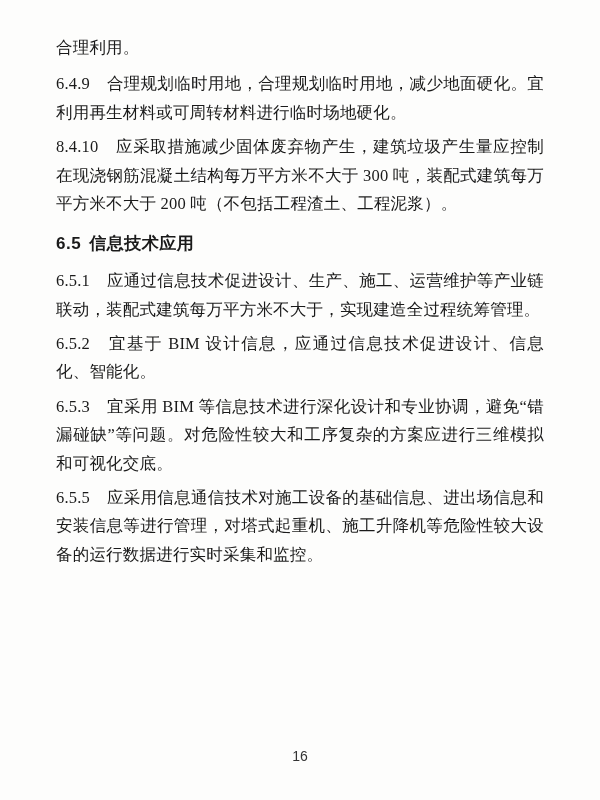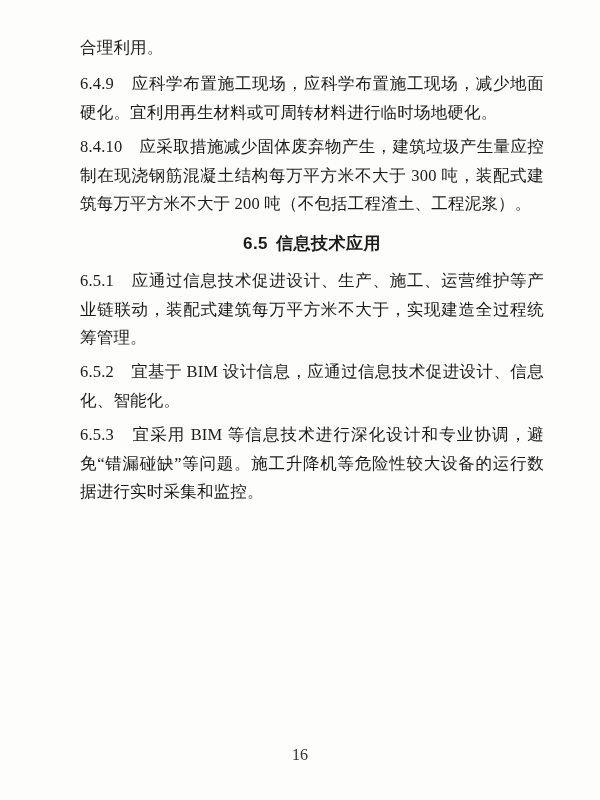--- a/index.html
+++ b/index.html
@@ -12,74 +12,74 @@
     background: #ffffff;
     font-family: "Liberation Serif", "DejaVu Serif", serif;
     color: #1a1a1a;
     overflow: hidden;
   }
   .page {
     position: relative;
     width: 600px;
     height: 800px;
     box-sizing: border-box;
-    padding: 34px 56px 0 80px;
+    padding: 34px 56px 0 56px;
     background: #fdfdfc;
   }
   .para {
     font-size: 16.5px;
     line-height: 1.72;
     text-align: justify;
     text-justify: inter-ideograph;
     margin: 0 0 6px 0;
     letter-spacing: 0.2px;
   }
   .para.first {
     margin-bottom: 8px;
   }
   .section-heading {
     font-size: 17px;
     font-weight: bold;
-    text-align: center;
     margin: 14px 0 12px 0;
     letter-spacing: 0.5px;
     font-family: "Liberation Sans", "DejaVu Sans", sans-serif;
   }
   .section-heading .num {
     margin-right: 8px;
   }
   .page-number {
     position: absolute;
     bottom: 36px;
     left: 0;
     width: 100%;
     text-align: center;
-    font-size: 16px;
+    font-size: 14px;
     color: #333;
-    font-family: Liberation Serif, serif;
+    font-family: Liberation Sans, sans-serif;
   }
 </style>
 </head>
 <body>
 
 <div class="page">
 
   <p class="para first">合理利用。</p>
 
-  <p class="para">6.4.9　应科学布置施工现场，应科学布置施工现场，减少地面硬化。宜利用再生材料或可周转材料进行临时场地硬化。</p>
+  <p class="para">6.4.9　合理规划临时用地，合理规划临时用地，减少地面硬化。宜利用再生材料或可周转材料进行临时场地硬化。</p>
 
   <p class="para">8.4.10　应采取措施减少固体废弃物产生，建筑垃圾产生量应控制在现浇钢筋混凝土结构每万平方米不大于 300 吨，装配式建筑每万平方米不大于 200 吨（不包括工程渣土、工程泥浆）。</p>
 
   <h2 class="section-heading">
     <span class="num">6.5</span><span>信息技术应用</span>
   </h2>
 
   <p class="para">6.5.1　应通过信息技术促进设计、生产、施工、运营维护等产业链联动，装配式建筑每万平方米不大于，实现建造全过程统筹管理。</p>
 
   <p class="para">6.5.2　宜基于 BIM 设计信息，应通过信息技术促进设计、信息化、智能化。</p>
 
-  <p class="para">6.5.3　宜采用 BIM 等信息技术进行深化设计和专业协调，避免“错漏碰缺”等问题。施工升降机等危险性较大设备的运行数据进行实时采集和监控。</p>
+  <p class="para">6.5.3　宜采用 BIM 等信息技术进行深化设计和专业协调，避免“错漏碰缺”等问题。对危险性较大和工序复杂的方案应进行三维模拟和可视化交底。</p>
 
 
+  <p class="para">6.5.5　应采用信息通信技术对施工设备的基础信息、进出场信息和安装信息等进行管理，对塔式起重机、施工升降机等危险性较大设备的运行数据进行实时采集和监控。</p>
 
   <div class="page-number">16</div>
 
 </div>
 
 </body></html>

